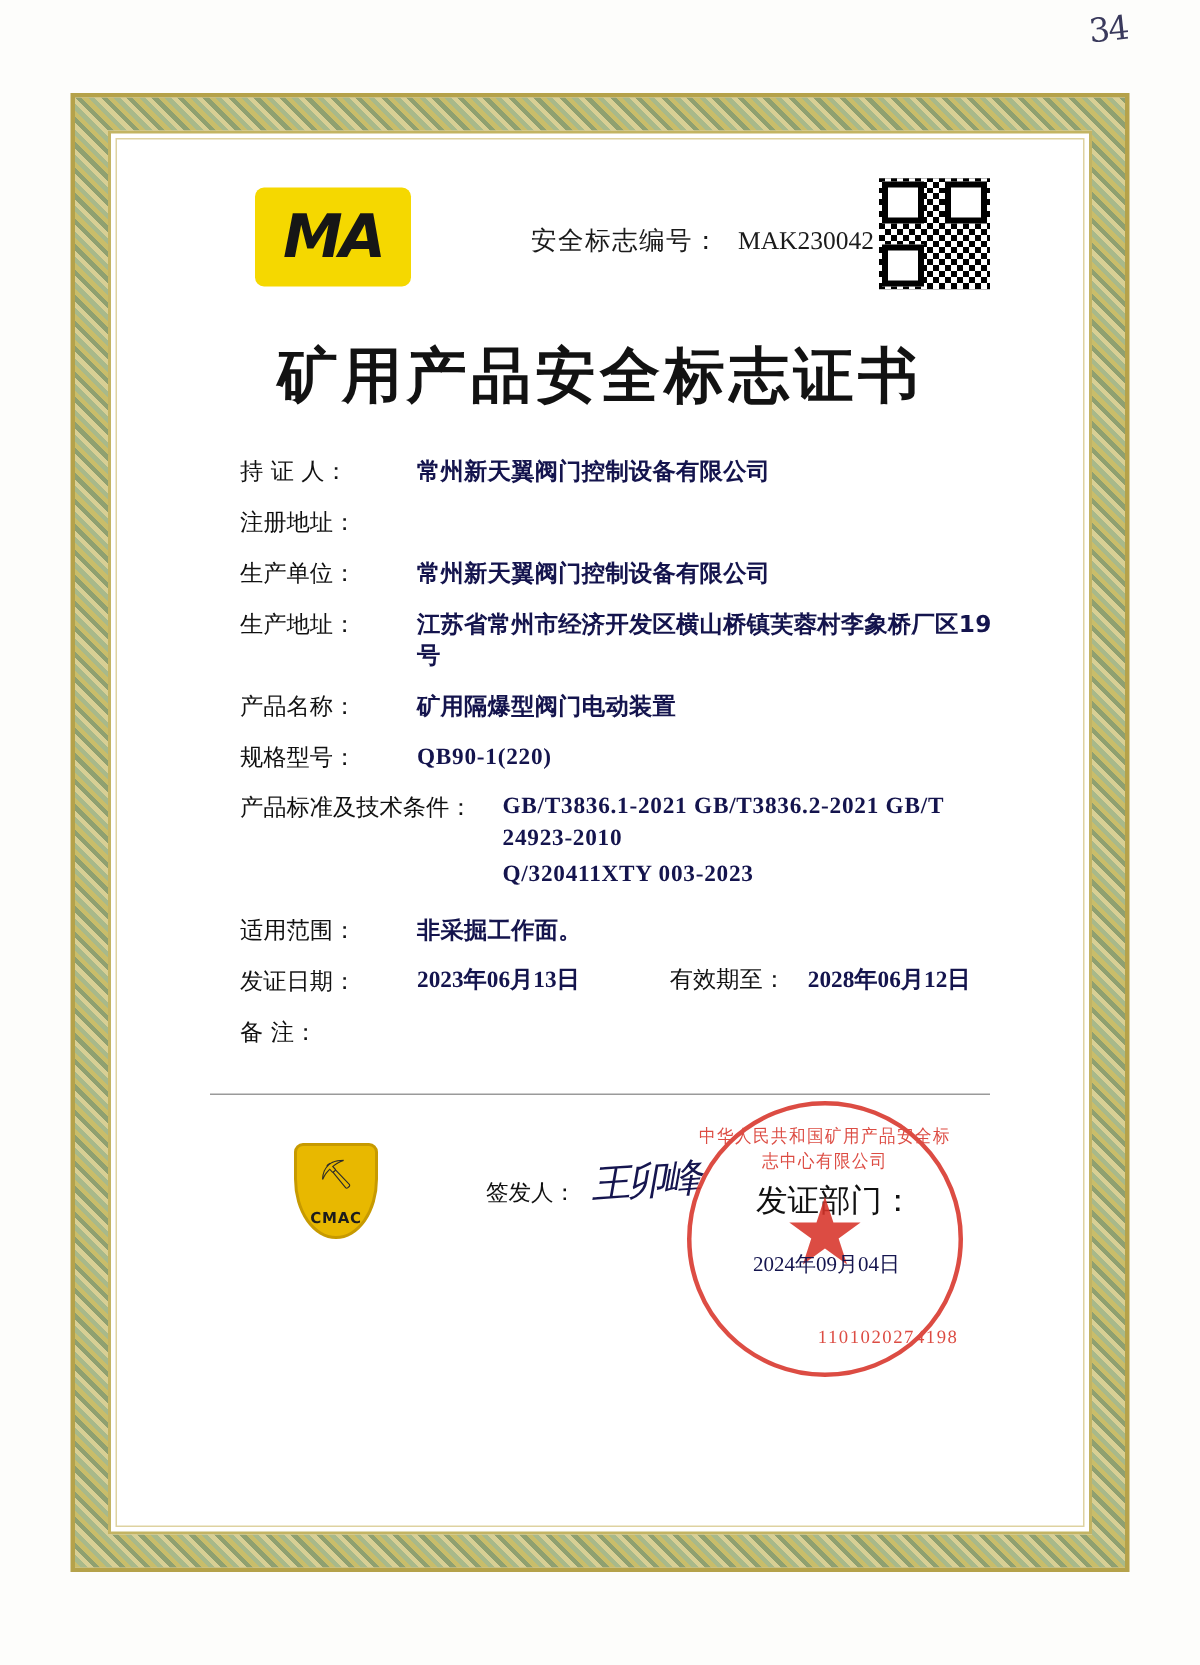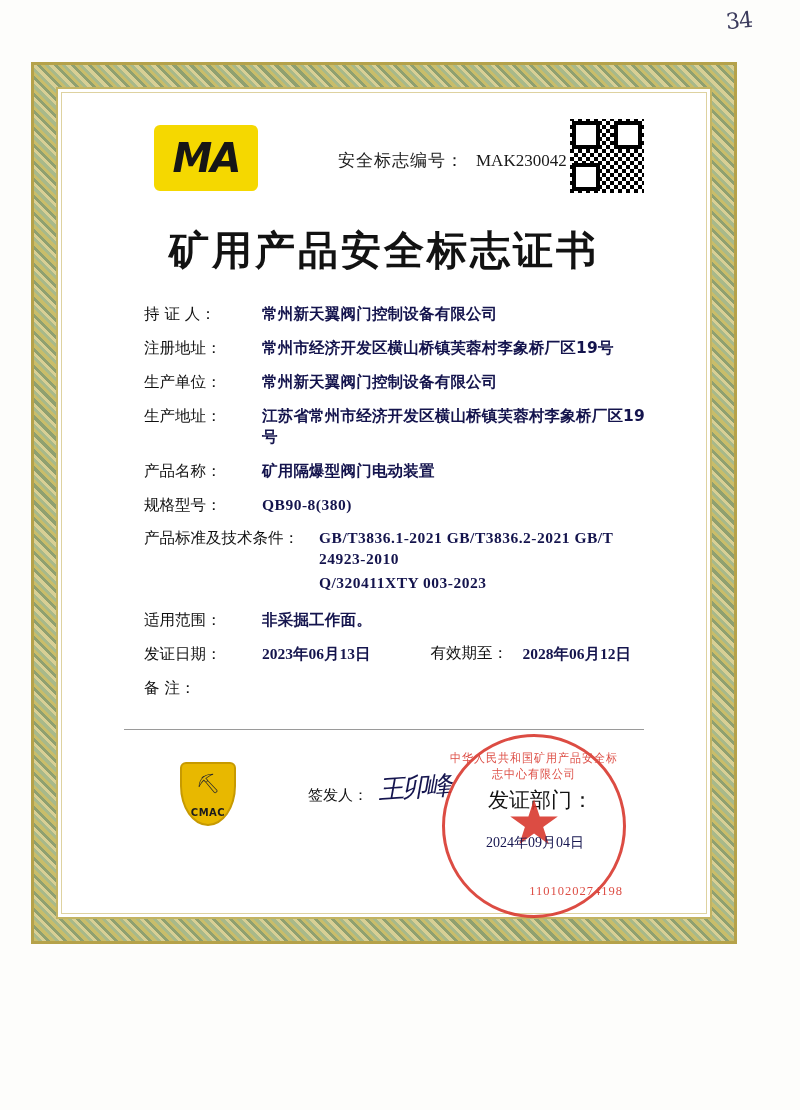--- a/index.html
+++ b/index.html
@@ -30,24 +30,24 @@
     font-family: "DejaVu Serif", serif;
     font-size: 22px;
     color: #3a3a5c;
     transform: rotate(-6deg);
     letter-spacing: -1px;
   }
 
   
   .frame-outer {
     position: absolute;
-    left: 31px;
+    left: 47px;
     top: 62px;
     width: 706px;
-    height: 882px;
+    height: 986px;
     border: 3px solid #b5a24a;
     background:
       repeating-linear-gradient(45deg,
         #c9bd6a 0px, #c9bd6a 3px,
         #a8b98a 3px, #a8b98a 6px,
         #d8cf94 6px, #d8cf94 9px,
         #8fa070 9px, #8fa070 12px);
     box-sizing: border-box;
     padding: 22px;
   }
@@ -363,41 +363,40 @@
 
         <div class="fields">
 
           <div class="row">
             <div class="key">持 证 人：</div>
             <div class="val">常州新天翼阀门控制设备有限公司</div>
           </div>
 
           <div class="row">
             <div class="key">注册地址：</div>
-            <div class="val">常州市经济开发区横山桥镇芙蓉村李象桥厂区19号</div>
           </div>
 
           <div class="row">
             <div class="key">生产单位：</div>
             <div class="val">常州新天翼阀门控制设备有限公司</div>
           </div>
 
           <div class="row">
             <div class="key">生产地址：</div>
             <div class="val">江苏省常州市经济开发区横山桥镇芙蓉村李象桥厂区19号</div>
           </div>
 
           <div class="row">
             <div class="key">产品名称：</div>
             <div class="val">矿用隔爆型阀门电动装置</div>
           </div>
 
           <div class="row">
             <div class="key">规格型号：</div>
-            <div class="val serif">QB90-8(380)</div>
+            <div class="val serif">QB90-1(220)</div>
           </div>
 
           <div class="row">
             <div class="key wide">产品标准及技术条件：</div>
             <div class="val serif val-lines">
               <div>GB/T3836.1-2021  GB/T3836.2-2021  GB/T 24923-2010</div>
               <div>Q/320411XTY  003-2023</div>
             </div>
           </div>
 

